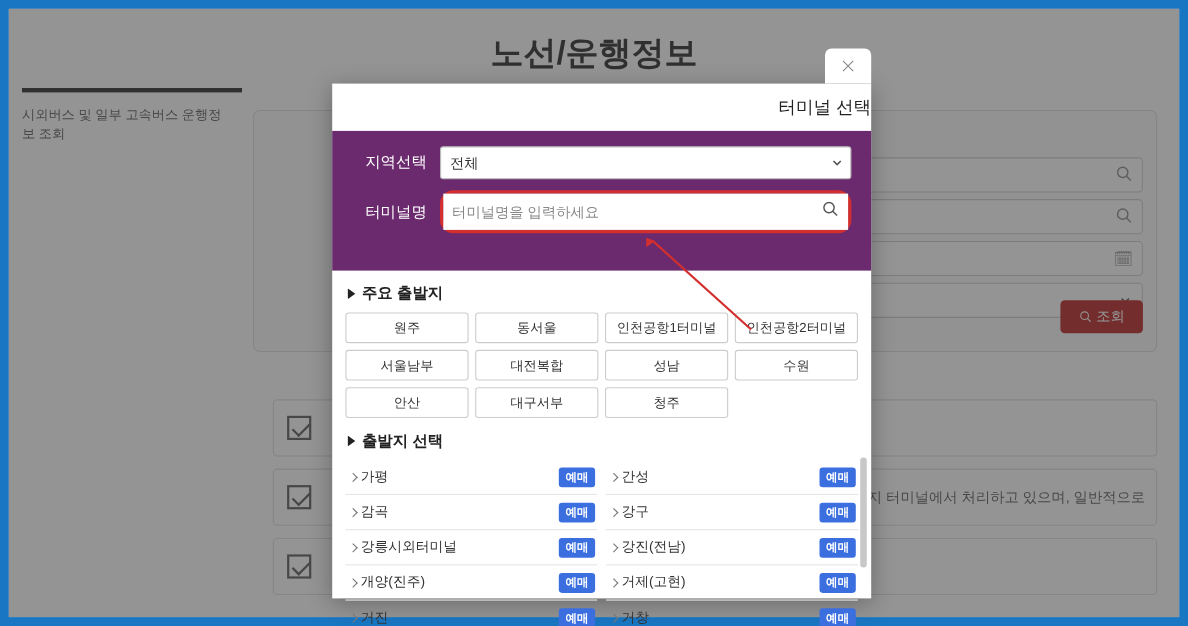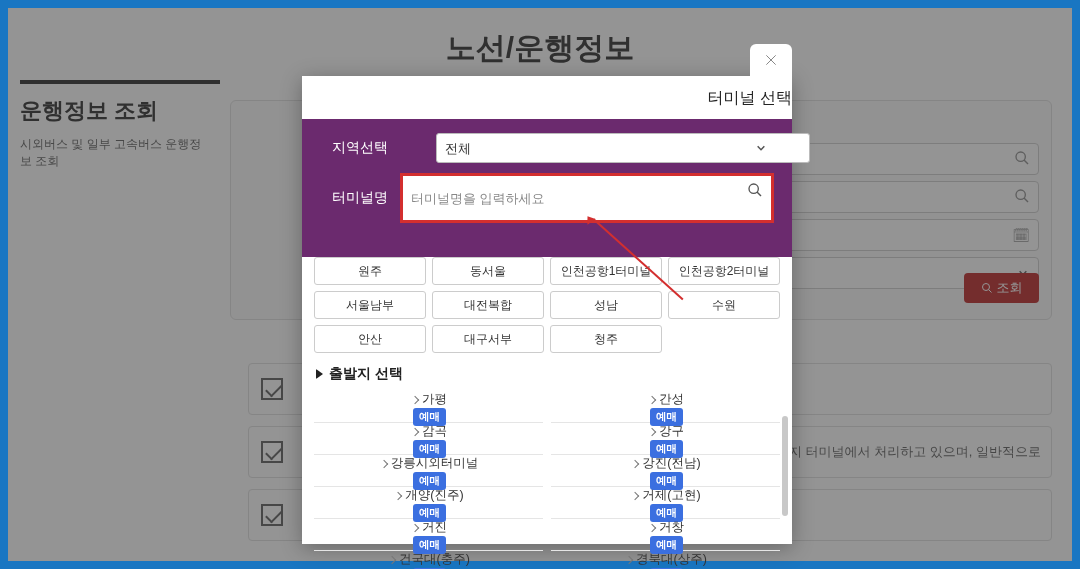--- a/index.html
+++ b/index.html
@@ -25,51 +25,50 @@
   .info-check::after { content:""; position:absolute; left:3px; top:4px; width:14px; height:7px; border-left:2px solid #555; border-bottom:2px solid #555; transform:rotate(-45deg); }
   .modal { position:absolute; top:68px; left:294px; width:490px; height:468px; background:#fff; box-shadow:0 4px 20px rgba(0,0,0,0.3); }
   .modal-close { position:absolute; top:-32px; right:0; width:42px; height:32px; background:#fff; border-radius:6px 6px 0 0; display:flex; align-items:center; justify-content:center; cursor:pointer; }
   .modal-close svg { width:16px; height:16px; stroke:#888; stroke-width:1.5; }
   .modal-title { text-align:right; font-size:16px; padding:12px 0 10px; color:#222; }
   .purple { background:#6b2a6e; padding:14px 18px 34px; }
   .prow { display:flex; align-items:center; margin-bottom:10px; }
   .prow:last-child { margin-bottom:0; }
   .plabel { width:80px; text-align:right; color:#fff; font-size:14px; padding-right:12px; }
   .psel { flex:1; position:relative; }
-  .psel select { width:100%; height:30px; border:1px solid #bbb; border-radius:3px; background:#fff; font-size:13px; padding:0 26px 0 8px; appearance:none; color:#333;margin-left:36px; }
+  .psel select { width:100%; height:30px; border:1px solid #bbb; border-radius:3px; background:#fff; font-size:13px; padding:0 26px 0 8px; appearance:none; color:#333; }
   .psel .chev { position:absolute; right:8px; top:10px; pointer-events:none; }
-  .pinput-wrap { flex:1; position:relative; border:3px solid #d32f2f; border-radius:0; background:#15803d; height:50px; }
+  .pinput-wrap { flex:1; position:relative; border:3px solid #d32f2f; border-radius:12px; background:#15803d; height:39px; }
   .pinput-wrap input { border:none; outline:none; width:100%; height:100%; padding:0 30px 0 8px; font-size:13px; color:#333; }
   .pinput-wrap input::placeholder { color:#888; }
   .pinput-wrap svg { position:absolute; right:8px; top:6px; width:16px; height:16px; stroke:#555; fill:none; stroke-width:2; }
   .section-h { font-size:14px; font-weight:700; color:#222; padding:12px 14px 8px; display:flex; align-items:center; gap:6px; }
   .section-h .bullet { width:0; height:0; border-left:7px solid #222; border-top:5px solid transparent; border-bottom:5px solid transparent; border-radius:1px; display:inline-block;}
   .chip-grid { display:grid; grid-template-columns:repeat(4, 1fr); gap:6px; padding:0 12px; }
   .chip { border:1px solid #ccc; border-radius:3px; height:28px; font-size:12px; background:#fff; display:flex; align-items:center; justify-content:center; color:#333; cursor:pointer; }
   .term-rows { padding:0 12px; }
   .term-grid { display:grid; grid-template-columns:1fr 1fr; column-gap:8px; }
-  .term-cell { border-bottom:1px solid #e5e5e5; height:32px; display:flex; align-items:center; justify-content:space-between; font-size:12.5px; padding:0 2px 0 4px; cursor:pointer;flex-direction:column; }
+  .term-cell { border-bottom:1px solid #e5e5e5; height:32px; display:flex; align-items:center; justify-content:space-between; font-size:12.5px; padding:0 2px 0 4px; cursor:pointer; }
   .term-cell .lft { display:flex; align-items:center; gap:4px; color:#333; }
   .term-cell .chev-r { width:6px; height:6px; border-right:1.5px solid #777; border-top:1.5px solid #777; transform:rotate(45deg); display:inline-block; }
   .badge { background:#3b6fe0; color:#fff; font-size:10.5px; padding:2px 6px; border-radius:3px; font-weight:600;font-family:Liberation Serif, serif; }
   .scrollbar { position:absolute; right:4px; top:340px; width:6px; height:100px; background:#c8c8c8; border-radius:3px; }
   .arrow-line { position:absolute; width:2px; background:#d32f2f; transform-origin:top left; }
   .arrow-head { position:absolute; width:0; height:0; border-right:7px solid #d32f2f; border-top:5px solid transparent; border-bottom:5px solid transparent; }
   svg.chev { width:10px; height:10px; }
   svg.chev path { stroke:#555; stroke-width:1.8; fill:none; }
 </style>
 </head>
 <body>
 
 <div class="page">
   <div class="header-title">노선/운행정보</div>
 
   <div class="left-col">
     <div class="left-rule"></div>
-    <div class="left-title">운행정보 조회</div>
     <div class="left-sub">시외버스 및 일부 고속버스 운행정보 조회</div>
   </div>
 
   <div class="main-panel">
     <div class="mp-input" style="top:42px;">
       <svg class="mg" viewBox="0 0 24 24">
           <circle cx="10" cy="10" r="7"></circle>
           <line x1="15" y1="15" x2="21" y2="21"></line>
         </svg>
     </div>
@@ -135,20 +134,24 @@
         <div class="pinput-wrap">
           <input type="text" placeholder="터미널명을 입력하세요" style="">
           <svg viewBox="0 0 24 24">
               <circle cx="10" cy="10" r="7"></circle>
               <line x1="15" y1="15" x2="21" y2="21"></line>
             </svg>
         </div>
       </div>
     </div>
 
+    <div class="section-h">
+      <span class="bullet"></span>
+      <span>주요 출발지</span>
+    </div>
     <div class="chip-grid" id="chip-grid">
         <div class="chip">원주</div>
         <div class="chip">동서울</div>
         <div class="chip">인천공항1터미널</div>
         <div class="chip">인천공항2터미널</div>
         <div class="chip">서울남부</div>
         <div class="chip">대전복합</div>
         <div class="chip">성남</div>
         <div class="chip">수원</div>
         <div class="chip">안산</div>

